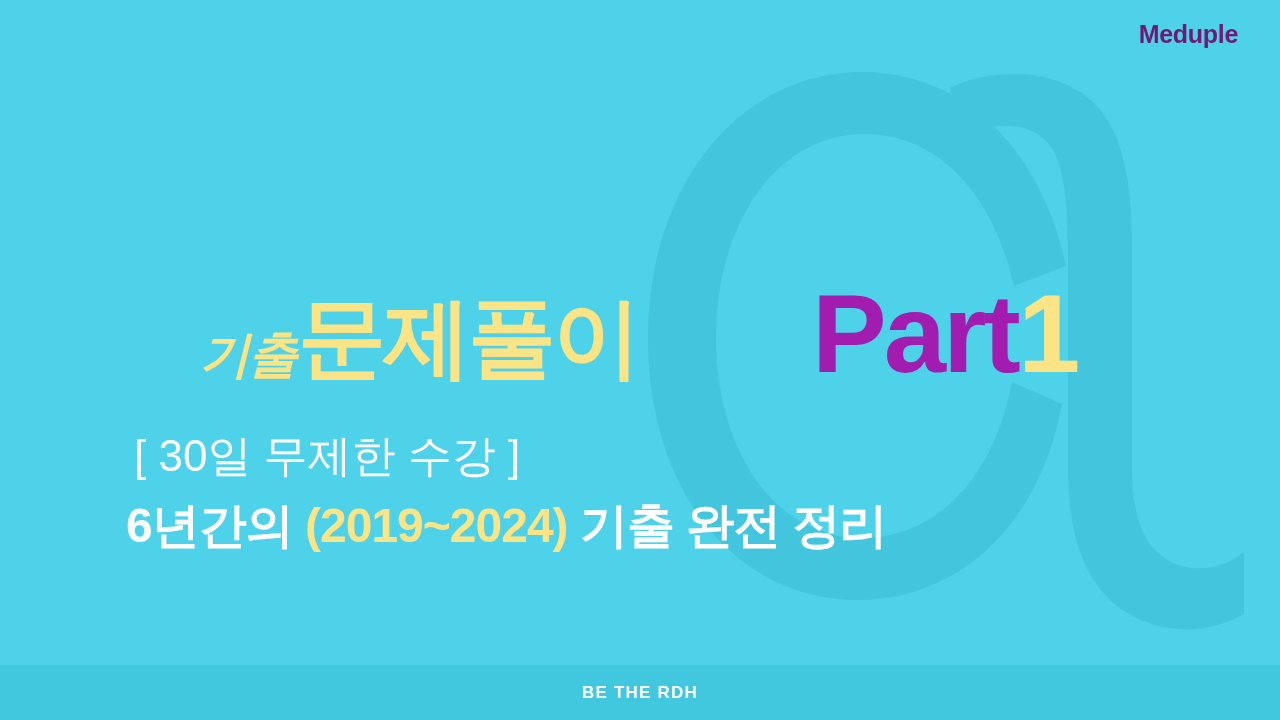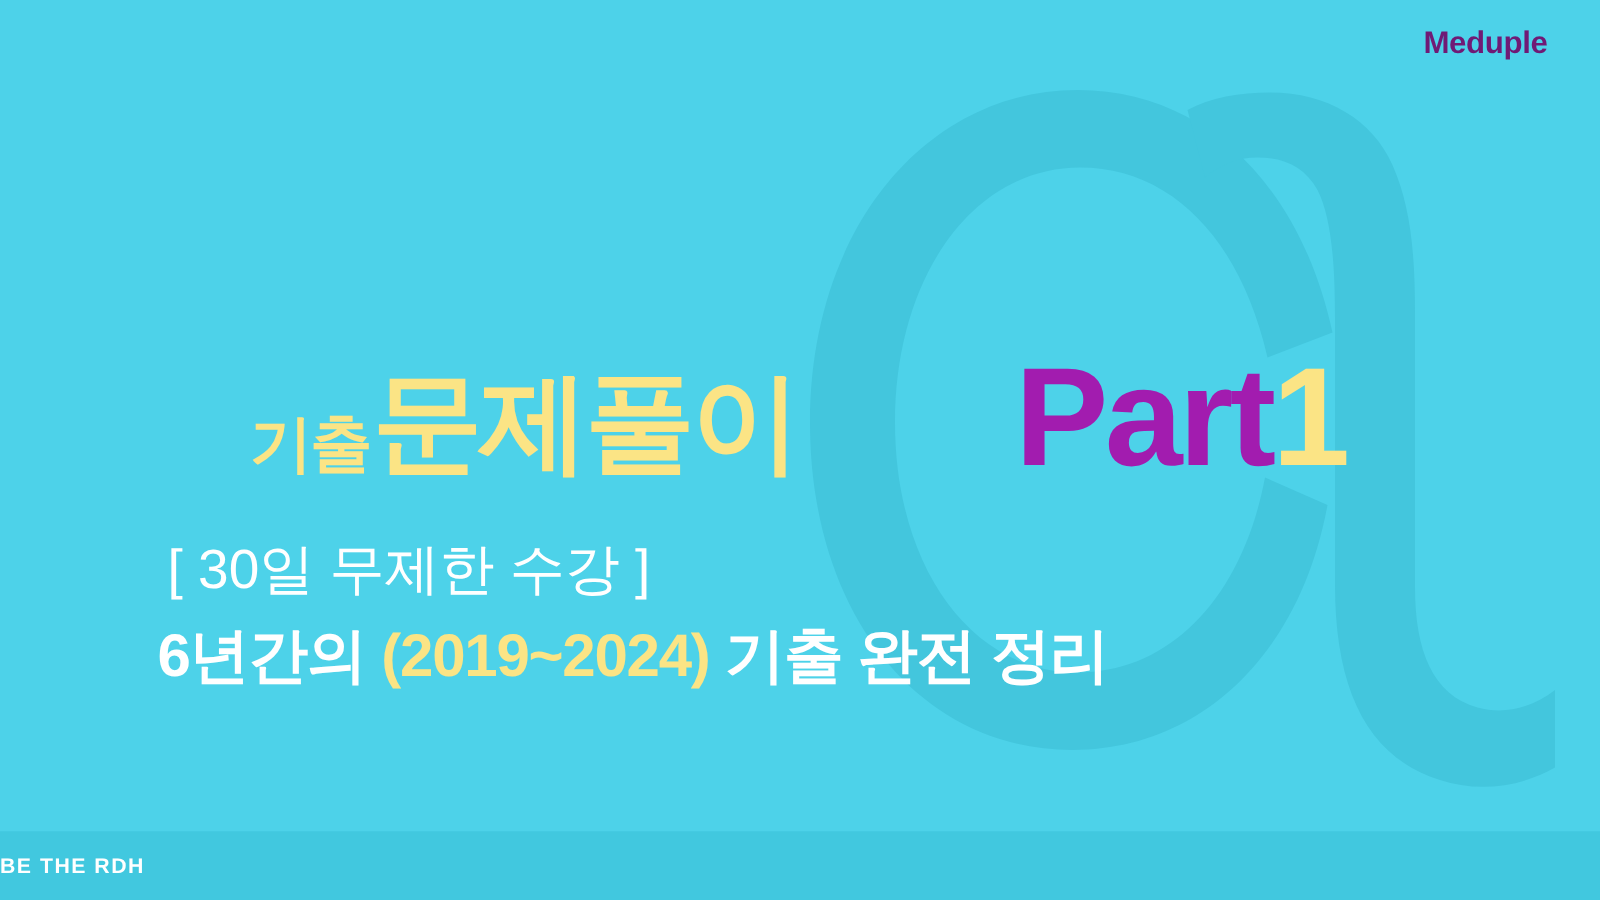--- a/index.html
+++ b/index.html
@@ -73,20 +73,21 @@
     align-items: flex-end;
   }
   .subject-small {
     color: #fbe485;
     font-size: 50px;
     font-weight: bold;
     letter-spacing: -2px;
     line-height: 1;
     position: relative;
     top: -2px;
+    font-style: italic;
   }
   .subject-big {
     color: #fbe485;
     font-size: 88px;
     font-weight: bold;
     letter-spacing: -3px;
     line-height: 1;
     margin-left: 2px;
   }
 
@@ -132,20 +133,21 @@
   
   .footer {
     position: absolute;
     left: 0;
     bottom: 0;
     width: 1280px;
     height: 55px;
     background: #41c8df;
     display: flex;
     align-items: center;
+    justify-content: center;
   }
   .footer-text {
     color: #ffffff;
     font-size: 17px;
     font-weight: bold;
     letter-spacing: 1.2px;
   }
 </style>
 </head>
 <body>

